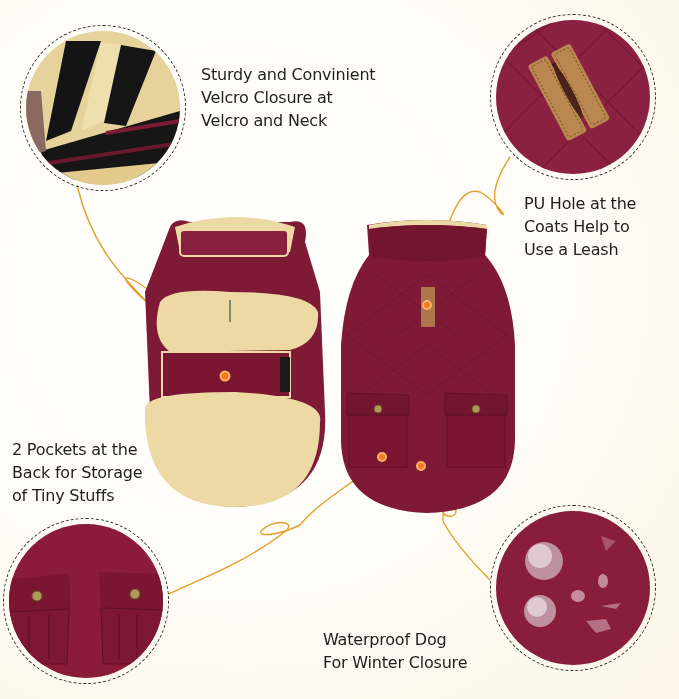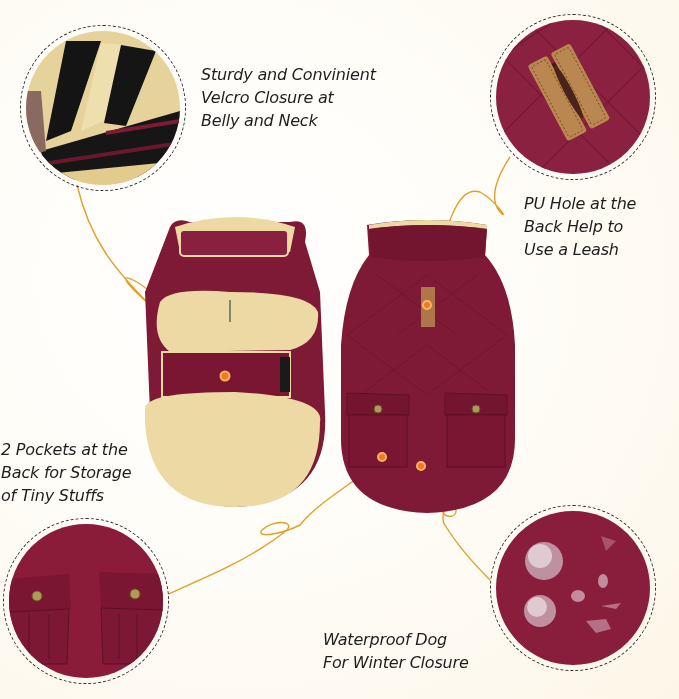--- a/index.html
+++ b/index.html
@@ -1,21 +1,21 @@
 <!DOCTYPE html>
 <html><head>
   <meta charset="utf-8">
   <style>
     html, body { margin: 0; padding: 0; }
     body {
       width: 679px; height: 699px; overflow: hidden; position: relative;
       background: radial-gradient(ellipse at 35% 40%, #ffffff 0%, #fffdf8 45%, #fdf6e8 100%);
       font-family: "DejaVu Sans", sans-serif;
     }
-    .stage { position: absolute; inset: 0; font-style: italic; }
+    .stage { position: absolute; inset: 0; }
     .label {
       position: absolute; color: #1e1e1e; font-size: 16px; line-height: 23px;
       letter-spacing: -0.2px; white-space: nowrap;
     }
     .label span { display: block; }
     .circle {
       position: absolute; border-radius: 50%;
       border: 1.6px dashed #2b2b2b; padding: 5px; box-sizing: border-box;
     }
     .circle .inner {
@@ -140,30 +140,30 @@
     <rect x="110" y="200" width="58" height="52" fill="#7a1631" stroke="#5e1126"></rect>
     <circle cx="41" cy="194" r="4" fill="#b09a5a" stroke="#6a5525"></circle>
     <circle cx="139" cy="194" r="4" fill="#b09a5a" stroke="#6a5525"></circle>
     <circle cx="45" cy="242" r="4" fill="#f07a1c" stroke="#ffb36a" stroke-width="2"></circle>
     <circle cx="84" cy="251" r="4" fill="#f07a1c" stroke="#ffb36a" stroke-width="2"></circle>
   </svg>
 
   <div class="label" style="left:201px;top:63px;">
     <span>Sturdy and Convinient</span>
     <span>Velcro Closure at</span>
-    <span>Belly and Neck</span>
+    <span>Velcro and Neck</span>
   </div>
 
   <div class="label" style="left:524px;top:192px;">
     <span>PU Hole at the</span>
-    <span>Back Help to</span>
+    <span>Coats Help to</span>
     <span>Use a Leash</span>
   </div>
 
-  <div class="label" style="left:1px;top:438px;">
+  <div class="label" style="left:12px;top:438px;">
     <span>2 Pockets at the</span>
     <span>Back for Storage</span>
     <span>of Tiny Stuffs</span>
   </div>
 
   <div class="label" style="left:323px;top:628px;">
     <span>Waterproof Dog</span>
     <span>For Winter Closure</span>
   </div>
 

